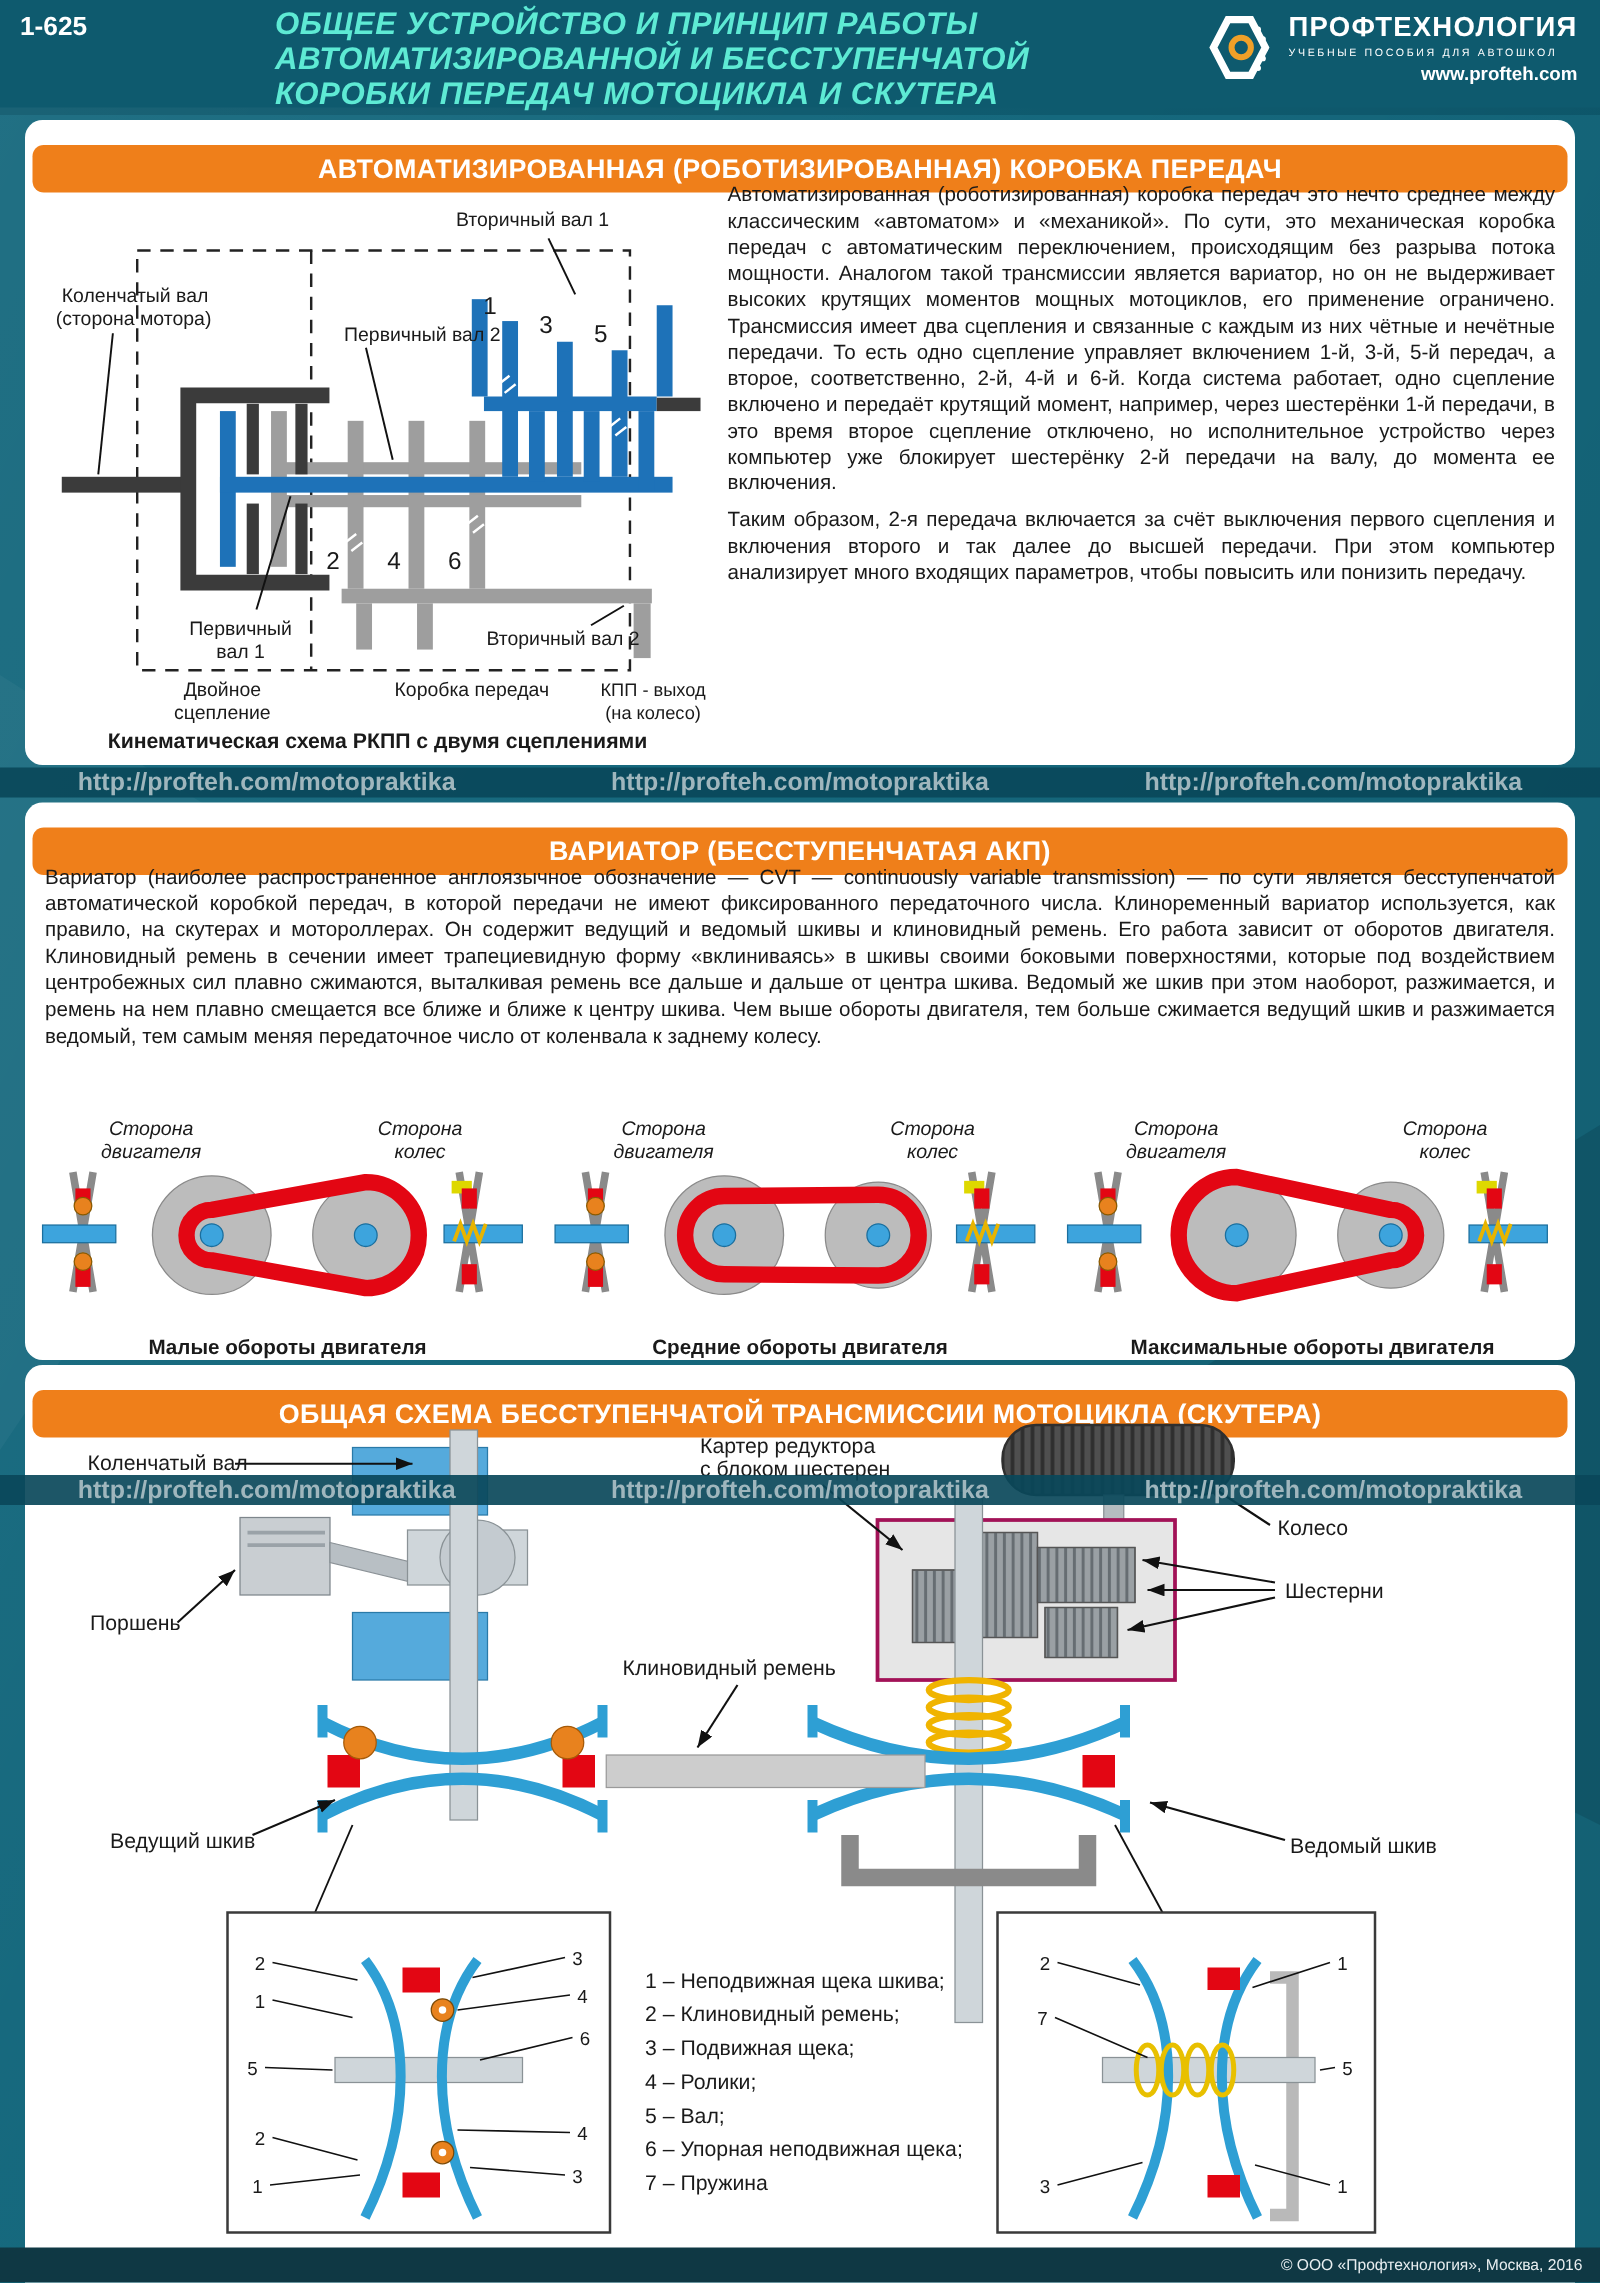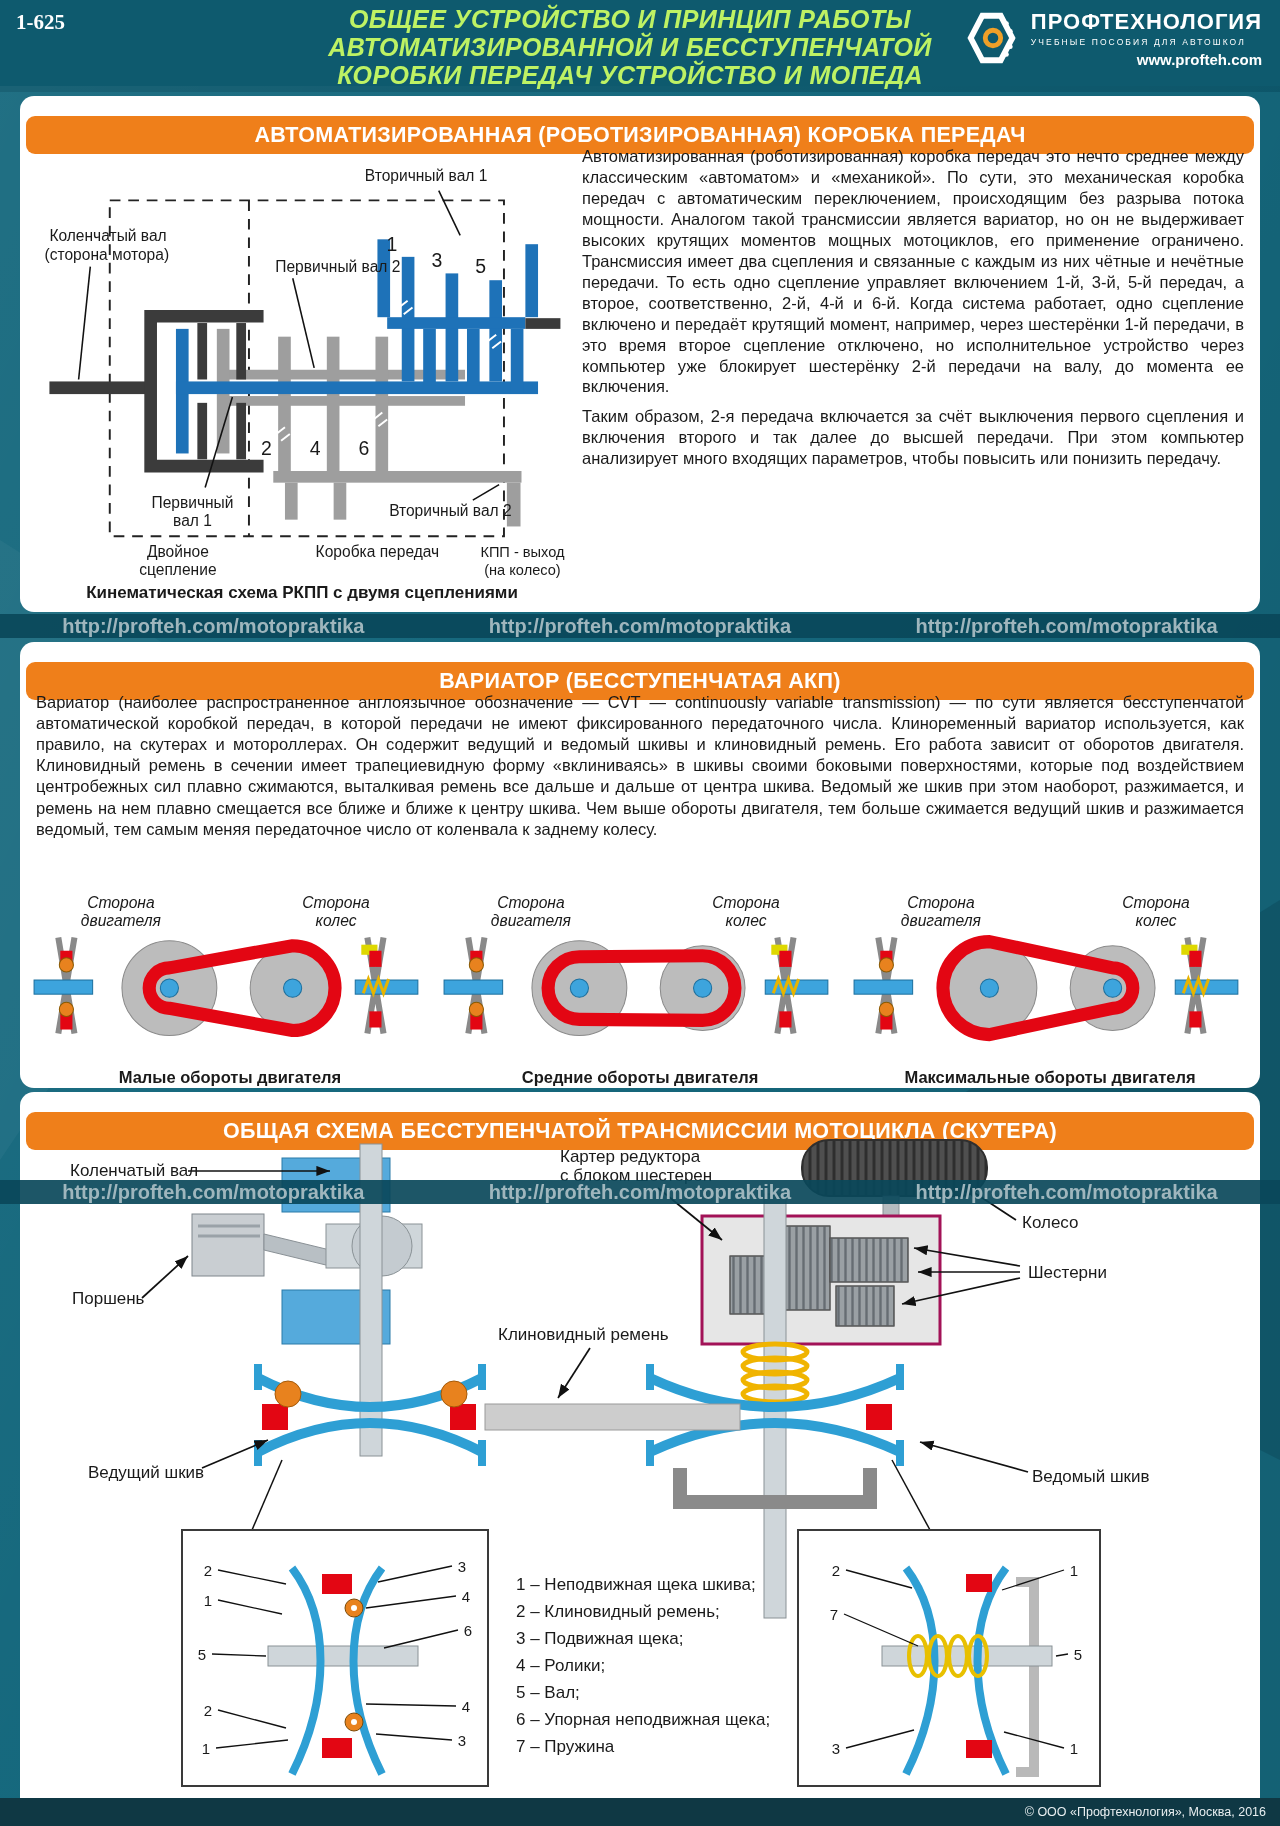--- a/index.html
+++ b/index.html
@@ -11,23 +11,23 @@
     color:#1a1a1a;
   }
   .bg-band-top { position:absolute; left:0; top:0; width:1280px; height:92px; background:#0e5a6e; }
   .bg-poly1 { position:absolute; left:0; top:86px; width:1280px; height:1740px;
     background:linear-gradient(115deg, rgba(255,255,255,0.05) 0%, rgba(255,255,255,0) 42%, rgba(0,0,0,0.07) 75%); }
   .bg-poly2 { position:absolute; right:0; top:900px; width:560px; height:560px;
     background:rgba(10,70,88,0.45); clip-path:polygon(100% 0, 100% 100%, 10% 55%); }
   .bg-poly3 { position:absolute; left:0; top:540px; width:420px; height:620px;
     background:rgba(255,255,255,0.04); clip-path:polygon(0 0, 70% 30%, 0 100%); }
 
-  .code { position:absolute; left:16px; top:10px; color:#fff; font-size:21px; font-weight:bold;font-family:Liberation Serif, serif; }
-  .title { position:absolute; left:220px; top:5px; width:820px; text-align:center;
-    color:#bef264; font-size:25px; line-height:1.12; font-weight:bold; font-style:italic; letter-spacing:0.4px; }
+  .code { position:absolute; left:16px; top:10px; color:#fff; font-size:21px; font-weight:bold; }
+  .title { position:absolute; left:220px; top:5px; width:820px; text-align:left;
+    color:#5eead4; font-size:25px; line-height:1.12; font-weight:bold; font-style:italic; letter-spacing:0.4px; }
   .logo { position:absolute; right:18px; top:9px; display:flex; align-items:flex-start; }
   .logo-icon { width:58px; height:58px; margin-right:10px; }
   .logo-name { color:#fff; font-size:22px; font-weight:bold; letter-spacing:1px; }
   .logo-tagline { color:#fff; font-size:8.5px; letter-spacing:2.1px; margin-top:2px; white-space:nowrap; }
   .logo-url { color:#fff; font-size:15px; font-weight:bold; text-align:right; margin-top:4px; }
 
   .panel { position:absolute; left:20px; width:1240px; background:#ffffff; border-radius:14px; z-index:1; }
   .panel1 { top:96px; height:516px; }
   .panel2 { top:642px; height:446px; }
   .panel3 { top:1092px; height:910px; }
@@ -66,21 +66,21 @@
 
 <div class="bg-band-top"></div>
 <div class="bg-poly1"></div>
 <div class="bg-poly2"></div>
 <div class="bg-poly3"></div>
 
 <div class="code">1-625</div>
 <div class="title">
   <div>ОБЩЕЕ УСТРОЙСТВО И ПРИНЦИП РАБОТЫ</div>
   <div>АВТОМАТИЗИРОВАННОЙ И БЕССТУПЕНЧАТОЙ</div>
-  <div>КОРОБКИ ПЕРЕДАЧ УСТРОЙСТВО И МОПЕДА</div>
+  <div>КОРОБКИ ПЕРЕДАЧ МОТОЦИКЛА И СКУТЕРА</div>
 </div>
 <div class="logo">
   <svg class="logo-icon" viewBox="0 0 60 60">
     <path d="M20 7 h19 l12 23 -12 23 h-19 l-12 -23 z" fill="none" stroke="#ffffff" stroke-width="6"></path>
     <circle cx="31" cy="30" r="8" fill="none" stroke="#f0a028" stroke-width="5"></circle>
     <g fill="#ffffff">
       <circle cx="45" cy="15" r="2.4"></circle>
         <circle cx="49" cy="23" r="2.4"></circle>
       <circle cx="51" cy="31" r="2.4"></circle>
         <circle cx="49" cy="39" r="2.4"></circle>

